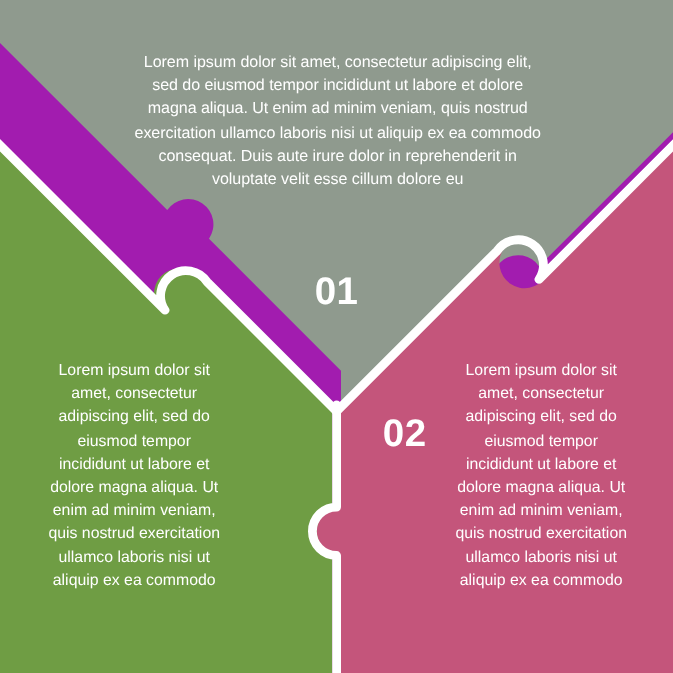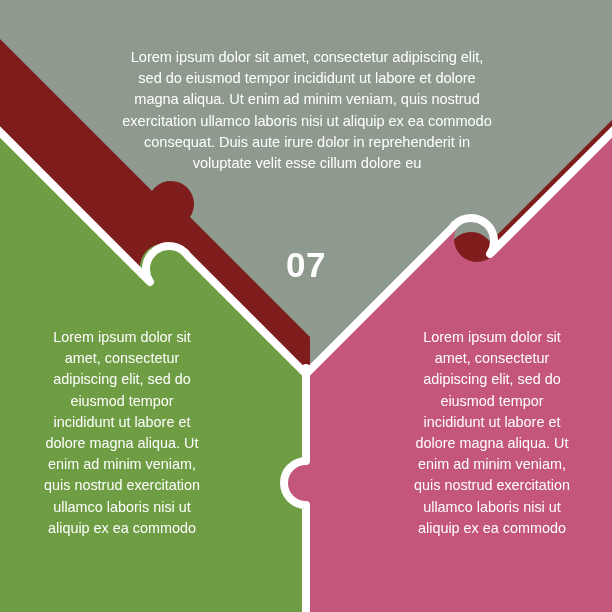--- a/index.html
+++ b/index.html
@@ -4,21 +4,21 @@
 <style>
   html, body {
     margin: 0;
     padding: 0;
     background: #ffffff;
   }
   #infographic {
     position: relative;
     width: 612px;
     height: 612px;
-    background: #7f1d1d;
+    background: #a21caf;
     overflow: hidden;
     font-family: "Liberation Sans", sans-serif;
   }
   #puzzle-svg {
     position: absolute;
     top: 0;
     left: 0;
     width: 612px;
     height: 612px;
   }
@@ -155,17 +155,18 @@
 
     </g>
   </svg>
 
   <div class="overlay body-text" id="top-text">Lorem ipsum dolor sit amet, consectetur adipiscing elit, sed do eiusmod tempor incididunt ut labore et dolore magna aliqua. Ut enim ad minim veniam, quis nostrud exercitation ullamco laboris nisi ut aliquip ex ea commodo consequat. Duis aute irure dolor in reprehenderit in voluptate velit esse cillum dolore eu</div>
 
   <div class="overlay body-text" id="left-text">Lorem ipsum dolor sit amet, consectetur adipiscing elit, sed do eiusmod tempor incididunt ut labore et dolore magna aliqua. Ut enim ad minim veniam, quis nostrud exercitation ullamco laboris nisi ut aliquip ex ea commodo</div>
 
   <div class="overlay body-text" id="right-text">Lorem ipsum dolor sit amet, consectetur adipiscing elit, sed do eiusmod tempor incididunt ut labore et dolore magna aliqua. Ut enim ad minim veniam, quis nostrud exercitation ullamco laboris nisi ut aliquip ex ea commodo</div>
 
-  <div class="overlay step-number" id="number-01">07</div>
+  <div class="overlay step-number" id="number-01">01</div>
 
 
+  <div class="overlay step-number" id="number-02">02</div>
 
 </div>
 
 </body></html>

